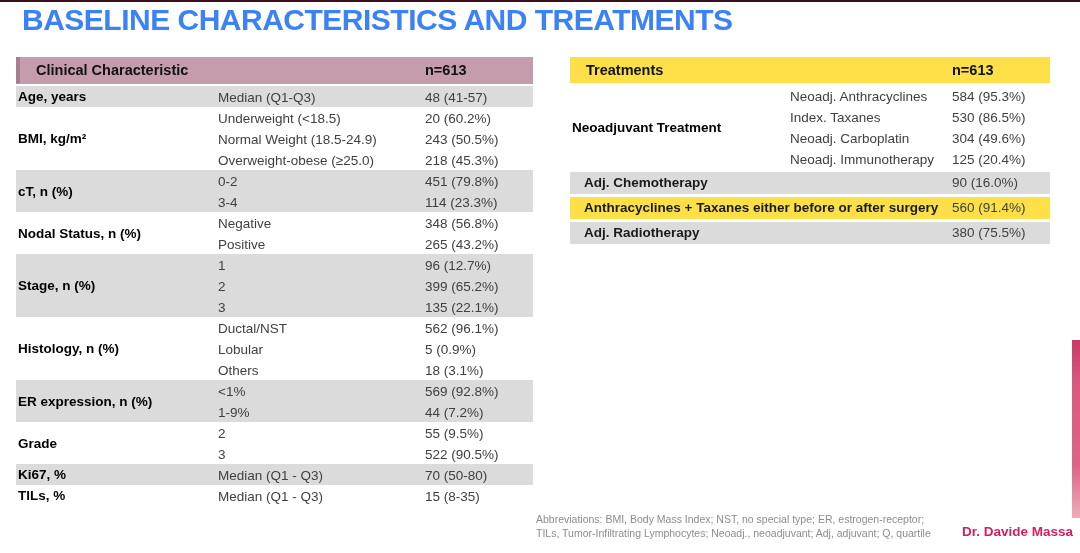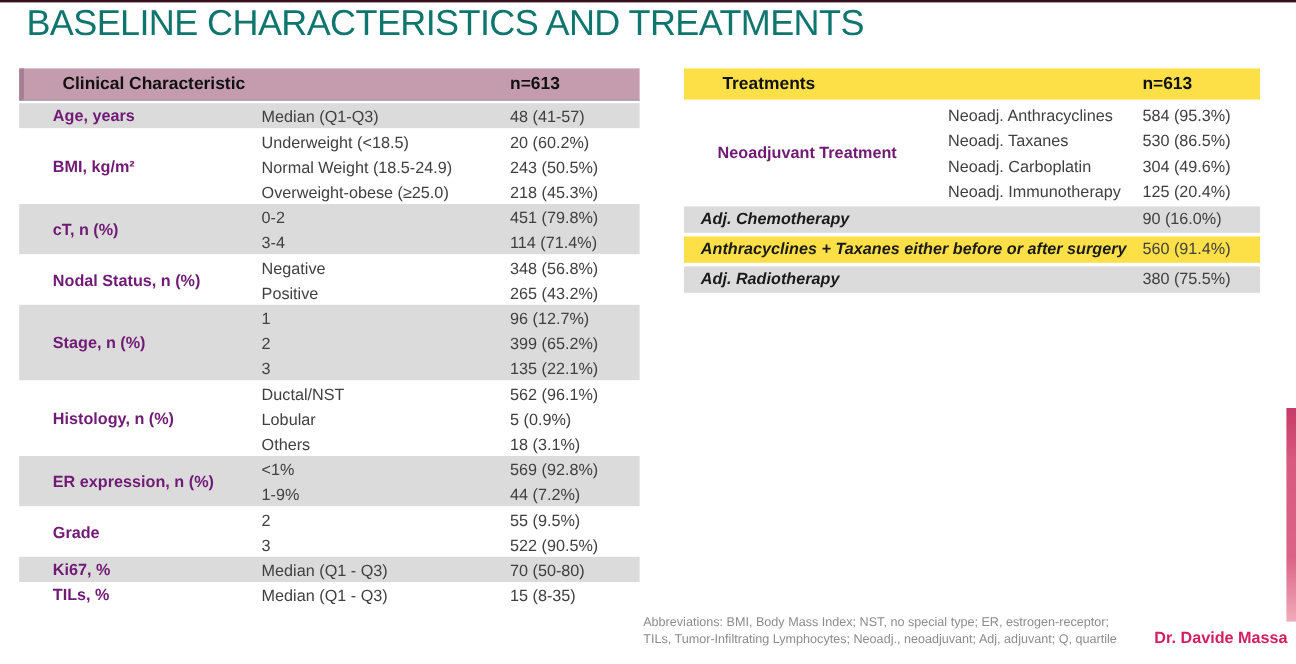--- a/index.html
+++ b/index.html
@@ -2,59 +2,59 @@
 <html><head>
 <meta charset="utf-8">
 <style>
   html,body{margin:0;padding:0;background:#ffffff;}
   .slide{
     position:relative;width:1080px;height:553px;background:#ffffff;overflow:hidden;
     font-family:"Liberation Sans","DejaVu Sans",sans-serif;color:#2b2b2b;
   }
   .top-strip{position:absolute;left:0;top:0;width:1080px;height:2px;background:#3a0f1e;}
   .title{
-    position:absolute;left:22px;top:3px;font-size:30px;font-weight:normal;
-    color:#0f766e;letter-spacing:-0.5px;white-space:nowrap;
+    position:absolute;left:22px;top:3px;font-size:30px;font-weight:bold;
+    color:#3b82f6;letter-spacing:-0.5px;white-space:nowrap;
   }
   
   .tbl{position:absolute;top:57px;}
   .tbl-left{left:16px;width:517px;}
   .tbl-right{left:570px;width:480px;}
   .thead{
     height:26px;display:flex;align-items:center;font-weight:bold;font-size:14.5px;color:#111;
     margin-bottom:2px;
   }
   .thead-left{background:#c49cae;border-left:4px solid #a77f93;border-bottom:1px solid #a9a9a9;}
   .thead-right{background:#fde047;}
-  .thead .h-label{padding-left:32px;flex:none;}
+  .thead .h-label{padding-left:16px;flex:none;}
   .tbl-left .thead .h-n{position:absolute;left:409px;}
   .tbl-right .thead .h-n{position:absolute;left:382px;}
   
   .group{display:flex;font-size:13.5px;}
   .group.gray{background:#dbdbdb;}
   .group.white{background:#ffffff;}
   .glabel{
-    flex:none;display:flex;align-items:center;padding-left:28px;box-sizing:border-box;
-    font-weight:bold;color:#701a75;
+    flex:none;display:flex;align-items:center;padding-left:2px;box-sizing:border-box;
+    font-weight:bold;color:#000000;
   }
   .tbl-left .glabel{width:202px;}
   .tbl-right .glabel{width:220px;}
   .grows{flex:1;}
   .grow{display:flex;height:21px;line-height:23px;color:#404040;}
   .tbl-left .grow .sub{flex:none;width:207px;}
   .tbl-right .grow .sub{flex:none;width:162px;}
   .grow .val{flex:1;}
   
   .srow{
     display:flex;height:22px;line-height:22px;margin-top:3px;font-size:13.5px;
   }
   .srow.gray{background:#dbdbdb;}
   .srow.white{background:#fde047;}
   .srow .s-label{flex:none;width:382px;padding-left:14px;box-sizing:border-box;
-    font-weight:bold;color:#1a1a1a;white-space:nowrap;font-style:italic;}
+    font-weight:bold;color:#1a1a1a;white-space:nowrap;}
   .srow .s-val{flex:1;color:#404040;}
   
   .footnote{
     position:absolute;left:536px;top:512px;width:430px;font-size:10.5px;color:#8c8c8c;
     line-height:1.35;
   }
   .credit{
     position:absolute;right:7px;top:524px;font-size:13.5px;font-weight:bold;color:#d41e5e;
     white-space:nowrap;
     text-align:right;
@@ -107,21 +107,21 @@
 
     <div class="group gray">
       <div class="glabel">cT, n (%)</div>
       <div class="grows">
         <div class="grow">
           <span class="sub">0-2</span>
           <span class="val">451 (79.8%)</span>
         </div>
         <div class="grow">
           <span class="sub">3-4</span>
-          <span class="val">114 (71.4%)</span>
+          <span class="val">114 (23.3%)</span>
         </div>
       </div>
     </div>
 
     <div class="group white">
       <div class="glabel">Nodal Status, n (%)</div>
       <div class="grows">
         <div class="grow">
           <span class="sub">Negative</span>
           <span class="val">348 (56.8%)</span>
@@ -225,21 +225,21 @@
     </div>
 
     <div class="group white">
       <div class="glabel">Neoadjuvant Treatment</div>
       <div class="grows">
         <div class="grow">
           <span class="sub">Neoadj. Anthracyclines</span>
           <span class="val">584 (95.3%)</span>
         </div>
         <div class="grow">
-          <span class="sub">Neoadj. Taxanes</span>
+          <span class="sub">Index. Taxanes</span>
           <span class="val">530 (86.5%)</span>
         </div>
         <div class="grow">
           <span class="sub">Neoadj. Carboplatin</span>
           <span class="val">304 (49.6%)</span>
         </div>
         <div class="grow">
           <span class="sub">Neoadj. Immunotherapy</span>
           <span class="val">125 (20.4%)</span>
         </div>

